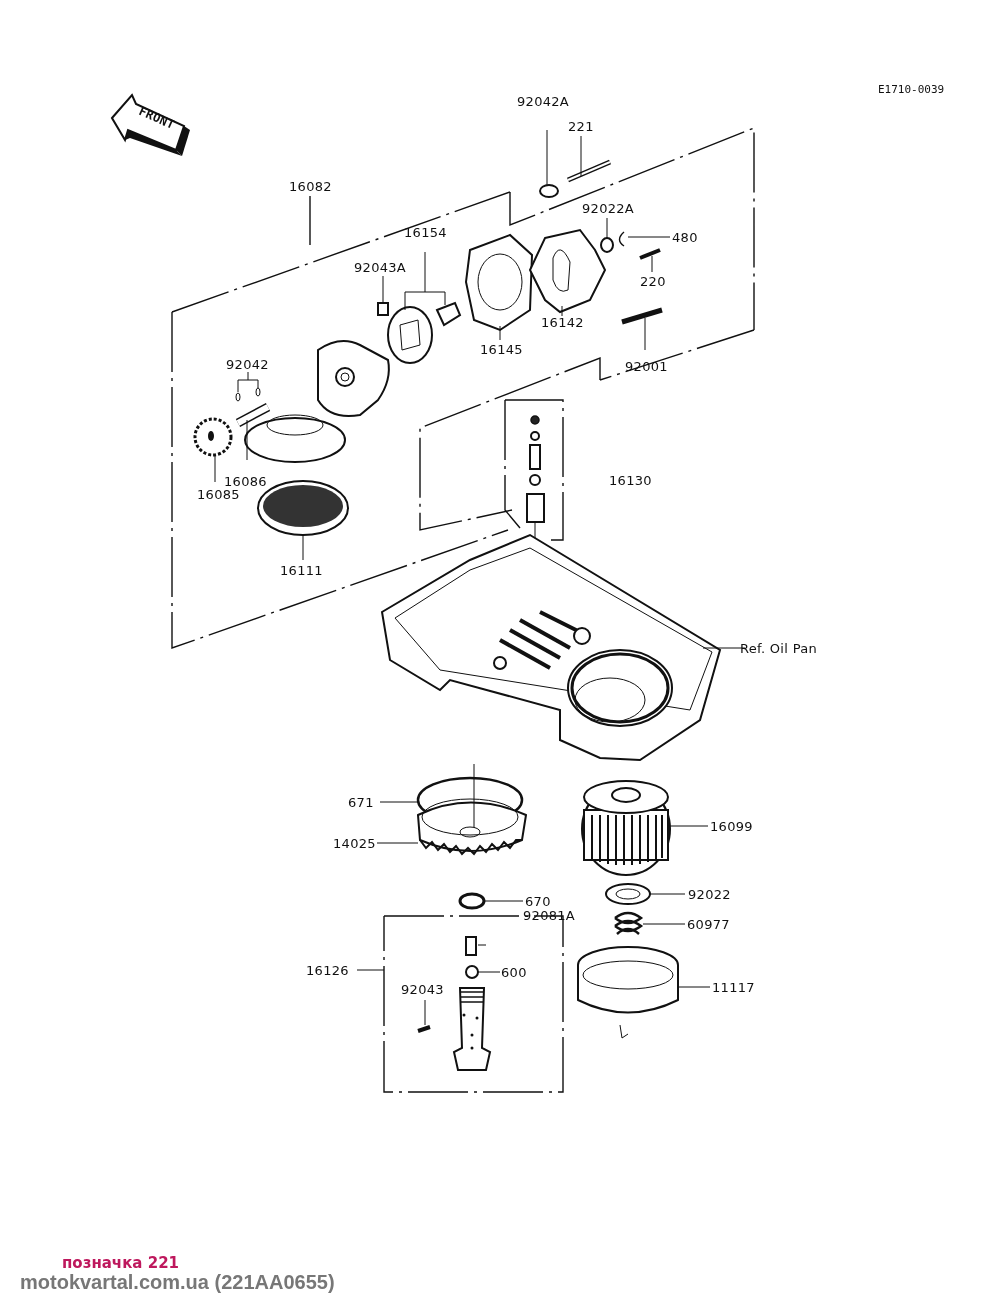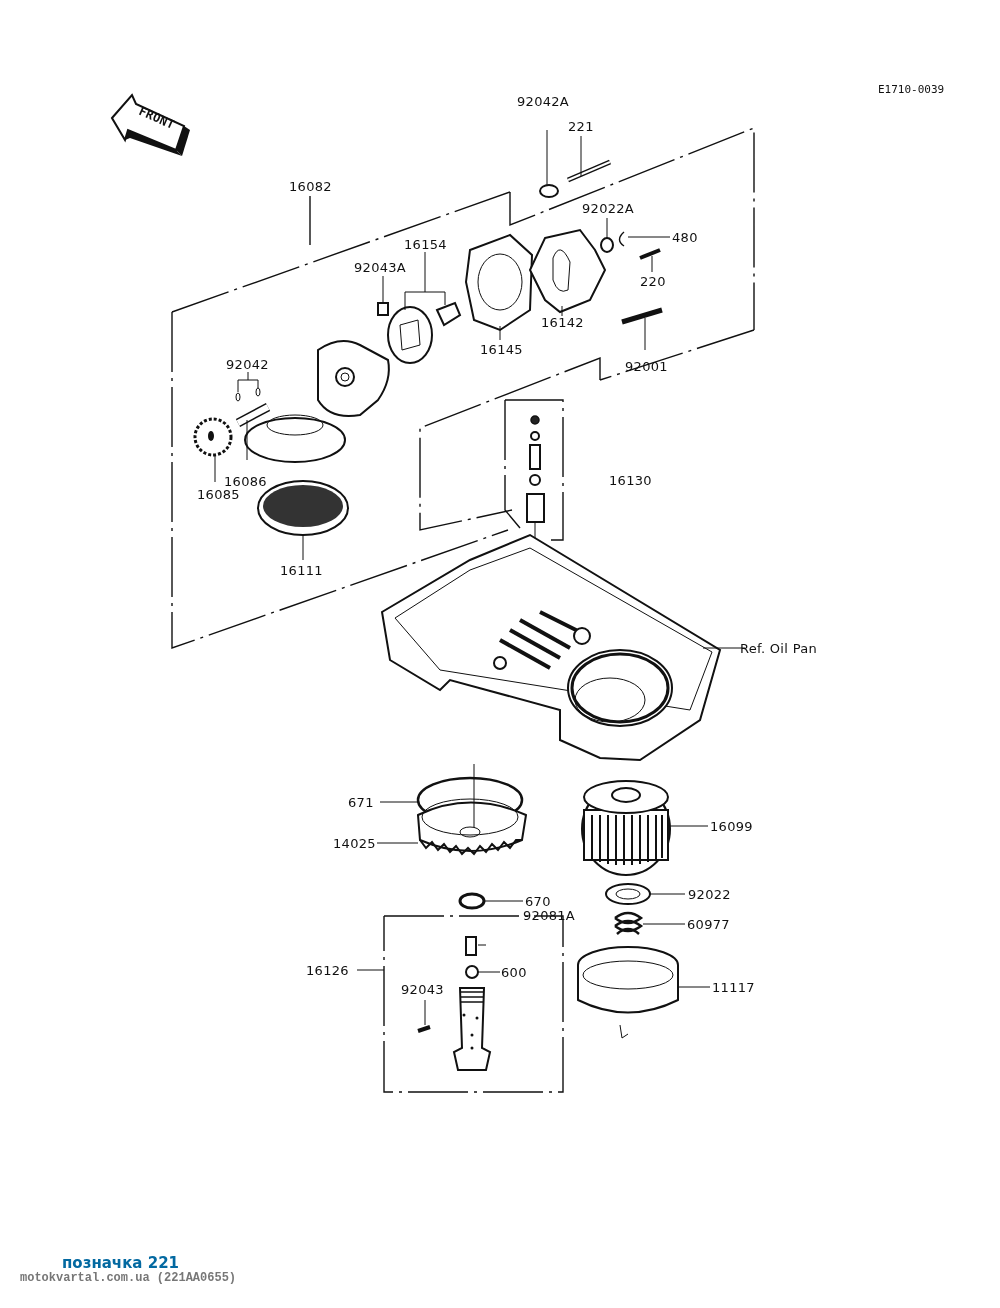--- a/index.html
+++ b/index.html
@@ -3,23 +3,23 @@
 <meta charset="utf-8">
 <style>
   html, body { margin:0; padding:0; background:#ffffff; }
   body { width:1000px; height:1308px; position:relative; overflow:hidden;
          font-family:"DejaVu Sans", sans-serif; color:#111; }
   #diagram { position:absolute; left:0; top:0; width:1000px; height:1308px; }
   .lbl { position:absolute; font-family:"DejaVu Sans", sans-serif; font-size:13px;
          color:#111; letter-spacing:0.3px; white-space:nowrap; line-height:1; }
   .code { font-size:11px; font-family:"DejaVu Sans Mono", monospace; letter-spacing:0; }
   .wm1 { position:absolute; left:62px; top:1254px; font-family:"DejaVu Sans", sans-serif;
-         font-weight:bold; font-size:15px; color:#0369a1; }
-  .wm2 { position:absolute; left:20px; top:1271px; font-family:Liberation Mono, monospace;
-         font-weight:bold; font-size:12px; color:#777; }
+         font-weight:bold; font-size:15px; color:#be185d; }
+  .wm2 { position:absolute; left:20px; top:1271px; font-family:Liberation Sans, sans-serif;
+         font-weight:bold; font-size:20px; color:#777; }
   svg .ln { stroke:#111; stroke-width:1.4; fill:none; }
   svg .thin { stroke:#111; stroke-width:1; fill:none; }
   svg .dash { stroke:#111; stroke-width:1.4; fill:none; stroke-dasharray:60 6 3 6; }
   svg .part { stroke:#111; stroke-width:2; fill:#fff; }
   svg .dark { stroke:#111; stroke-width:1.5; fill:#222; }
 </style>
 </head>
 <body>
 
 <svg id="diagram" viewBox="0 0 1000 1308" xmlns="http://www.w3.org/2000/svg">
@@ -197,21 +197,21 @@
 
 <div class="lbl code" style="left:839px;top:84px;margin-left:39px;">E1710-0039</div>
 <div class="lbl" style="left:130px;top:112px;font-size:0;">FRONT</div>
 <div class="lbl" style="left:740px;top:642px;">Ref. Oil Pan</div>
 
 <div class="lbl" style="left:517px;top:95px;">92042A</div>
 <div class="lbl" style="left:568px;top:120px;">221</div>
 <div class="lbl" style="left:289px;top:180px;">16082</div>
 <div class="lbl" style="left:582px;top:202px;">92022A</div>
 <div class="lbl" style="left:672px;top:231px;">480</div>
-<div class="lbl" style="left:404px;top:238px;">16154</div>
+<div class="lbl" style="left:404px;top:226px;">16154</div>
 <div class="lbl" style="left:354px;top:261px;">92043A</div>
 <div class="lbl" style="left:640px;top:275px;text-align:right;">220</div>
 <div class="lbl" style="left:541px;top:316px;">16142</div>
 <div class="lbl" style="left:480px;top:343px;">16145</div>
 <div class="lbl" style="left:625px;top:360px;">92001</div>
 <div class="lbl" style="left:226px;top:358px;">92042</div>
 <div class="lbl" style="left:224px;top:475px;">16086</div>
 <div class="lbl" style="left:197px;top:488px;">16085</div>
 <div class="lbl" style="left:609px;top:474px;">16130</div>
 <div class="lbl" style="left:280px;top:564px;">16111</div>

